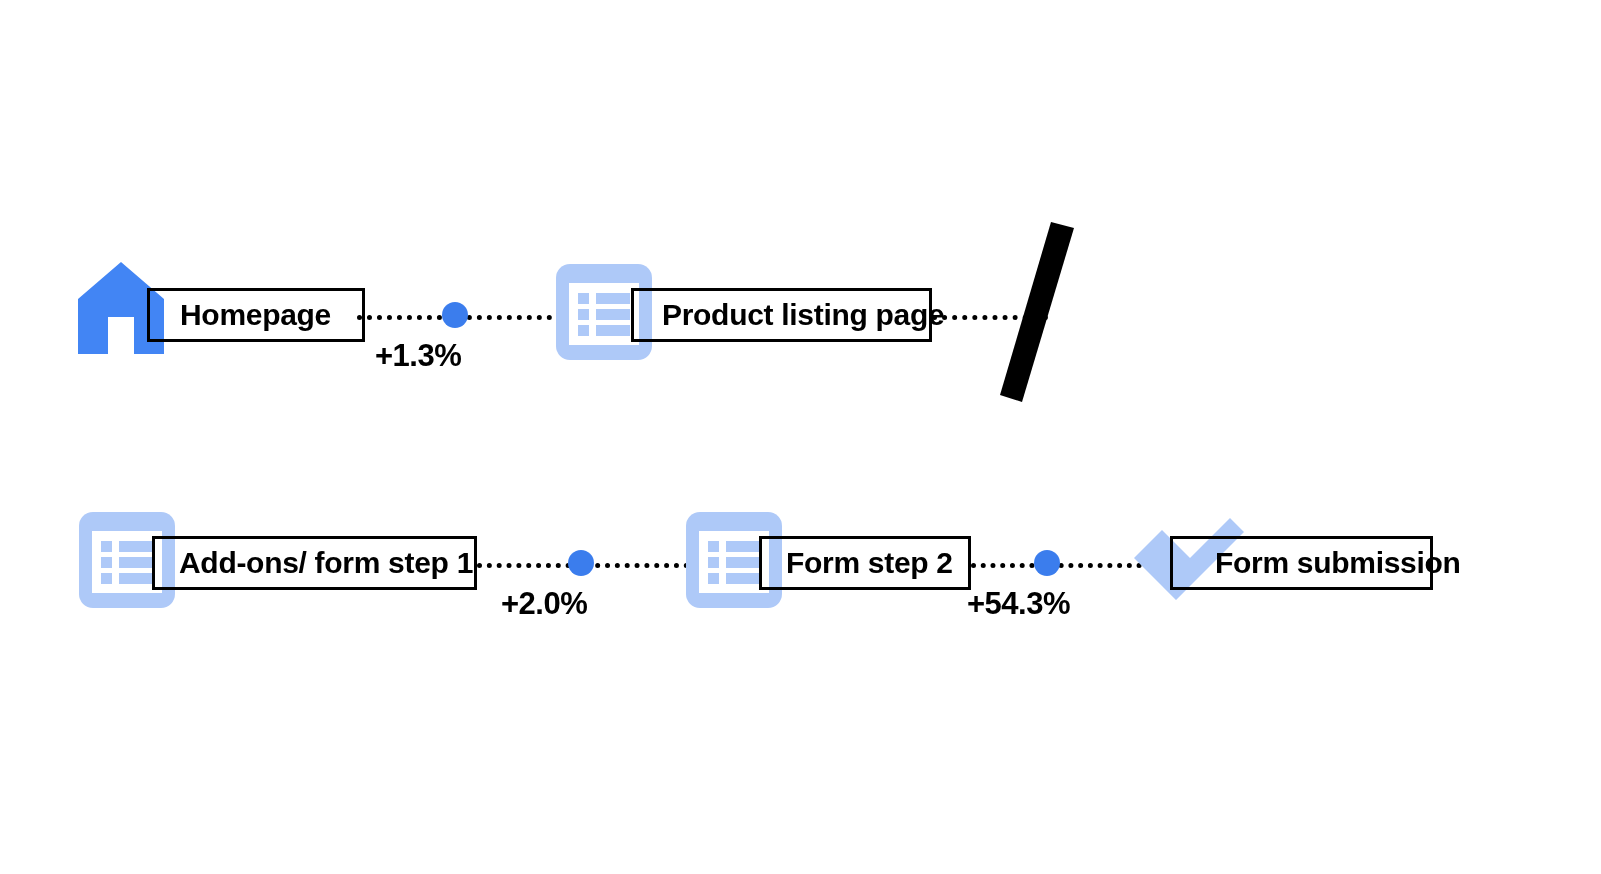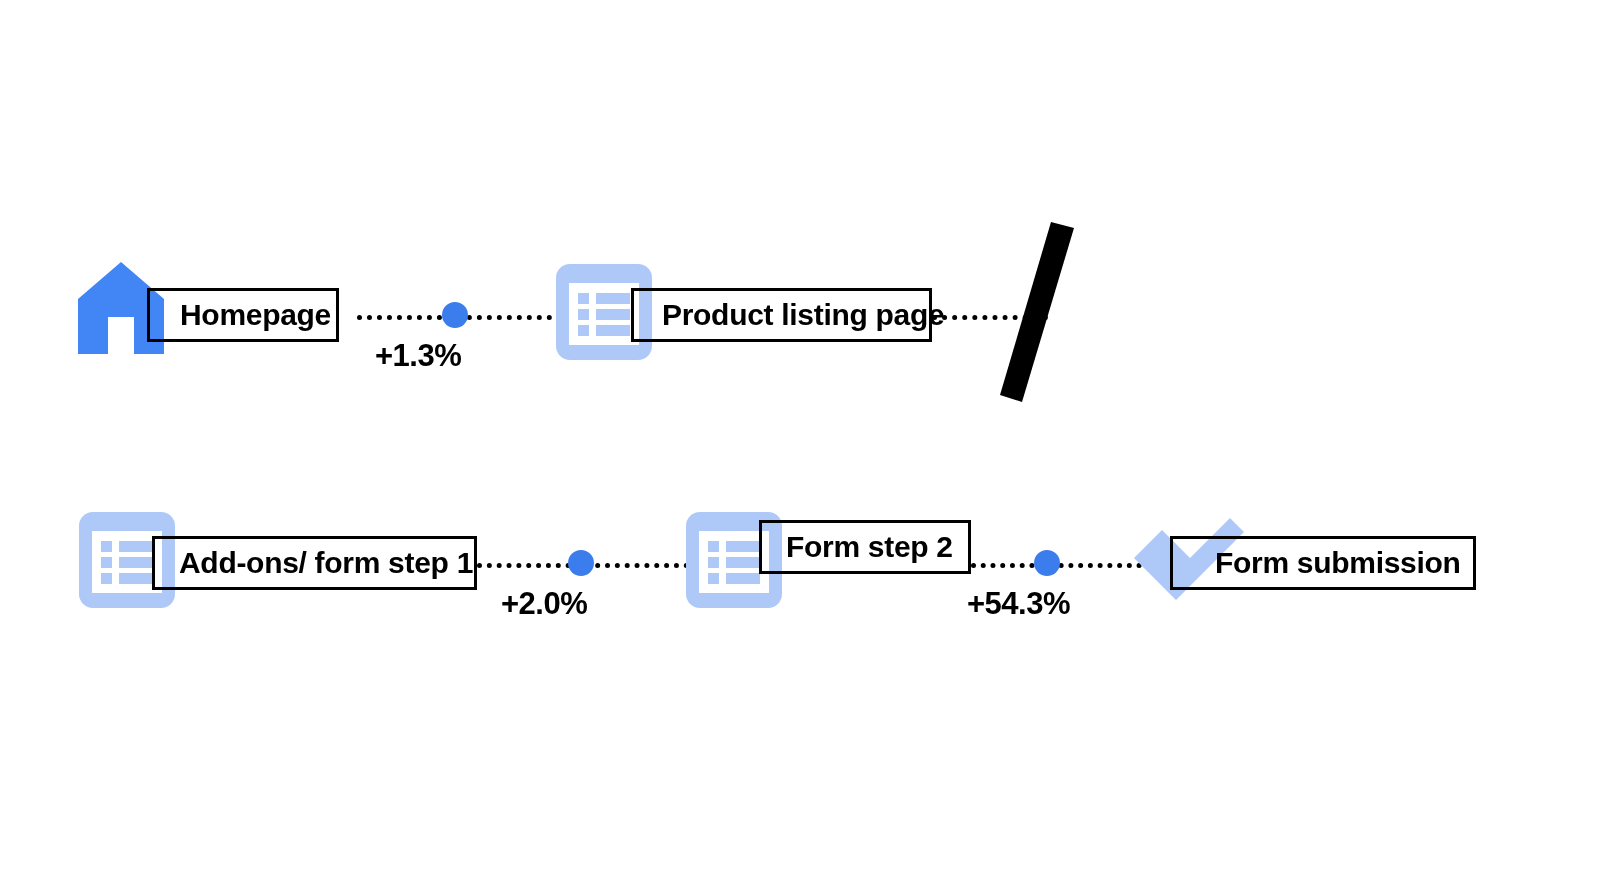--- a/index.html
+++ b/index.html
@@ -91,21 +91,21 @@
   <div class="pct" style="left:375px; top:338px; width:160px;">+1.3%</div>
 
   <div class="connector" style="left:932px; top:315px; width:116px;"></div>
 
   <div class="icon" style="left:78px; top:262px; width:86px; height:92px;">
     <svg width="86" height="92" viewBox="0 0 86 92">
       <path d="M43 0 L86 37 L86 92 L56 92 L56 55 L30 55 L30 92 L0 92 L0 37 Z" fill="#4285F4"></path>
     </svg>
   </div>
 
-  <div class="box" style="left:147px; top:288px; width:192px; height:54px;">
+  <div class="box" style="left:147px; top:288px; width:218px; height:54px;">
     <div class="box-fill"></div>
     <span class="box-label" style="position:relative; z-index:2;">Homepage</span>
   </div>
 
   <div class="icon" style="left:556px; top:264px; width:96px; height:96px;">
     <svg width="96" height="96" viewBox="0 0 96 96">
       <rect x="0" y="0" width="96" height="96" rx="14" ry="14" fill="#AEC9F8"></rect>
       <rect x="13" y="19" width="70" height="62" fill="#FFFFFF"></rect>
       <rect x="22" y="29" width="11" height="11" fill="#AEC9F8"></rect>
       <rect x="40" y="29" width="34" height="11" fill="#AEC9F8"></rect>
@@ -159,29 +159,29 @@
       <rect x="13" y="19" width="70" height="62" fill="#FFFFFF"></rect>
       <rect x="22" y="29" width="11" height="11" fill="#AEC9F8"></rect>
       <rect x="40" y="29" width="34" height="11" fill="#AEC9F8"></rect>
       <rect x="22" y="45" width="11" height="11" fill="#AEC9F8"></rect>
       <rect x="40" y="45" width="34" height="11" fill="#AEC9F8"></rect>
       <rect x="22" y="61" width="11" height="11" fill="#AEC9F8"></rect>
       <rect x="40" y="61" width="34" height="11" fill="#AEC9F8"></rect>
     </svg>
   </div>
 
-  <div class="box" style="left:759px; top:520px; width:212px; height:54px;">
+  <div class="box" style="left:759px; top:536px; width:212px; height:54px;">
     <div class="box-fill"></div>
     <span class="box-label" style="position:relative; z-index:2; padding-left:24px;">Form step 2</span>
   </div>
 
   <div class="icon" style="left:1128px; top:508px; width:120px; height:110px;">
     <svg width="120" height="110" viewBox="0 0 120 110">
       <path d="M6 50 L34 22 L62 50 L62 50 L102 10 L116 24 L62 78 L62 78 L48 92 L34 78 L6 50 Z" fill="#AEC9F8"></path>
     </svg>
   </div>
 
-  <div class="box" style="left:1170px; top:536px; width:306px; height:54px;text-align:center;">
+  <div class="box" style="left:1170px; top:536px; width:263px; height:54px;text-align:center;">
     <div class="box-fill"></div>
     <span class="box-label" style="position:relative; z-index:2; padding-left:42px;">Form submission</span>
   </div>
 
 </div>
 
 </body></html>

